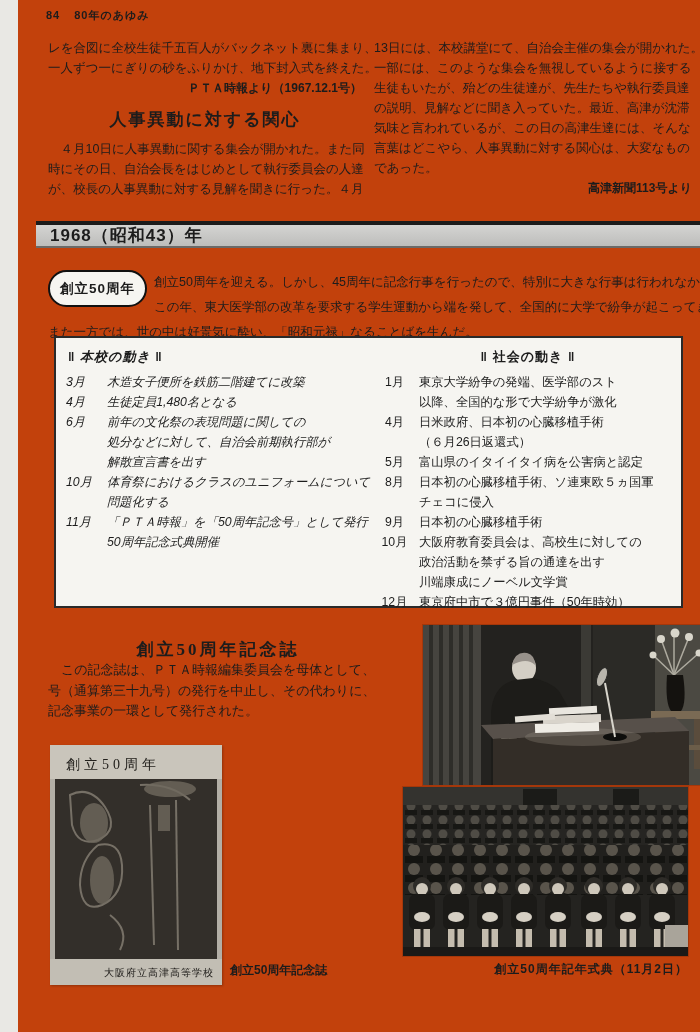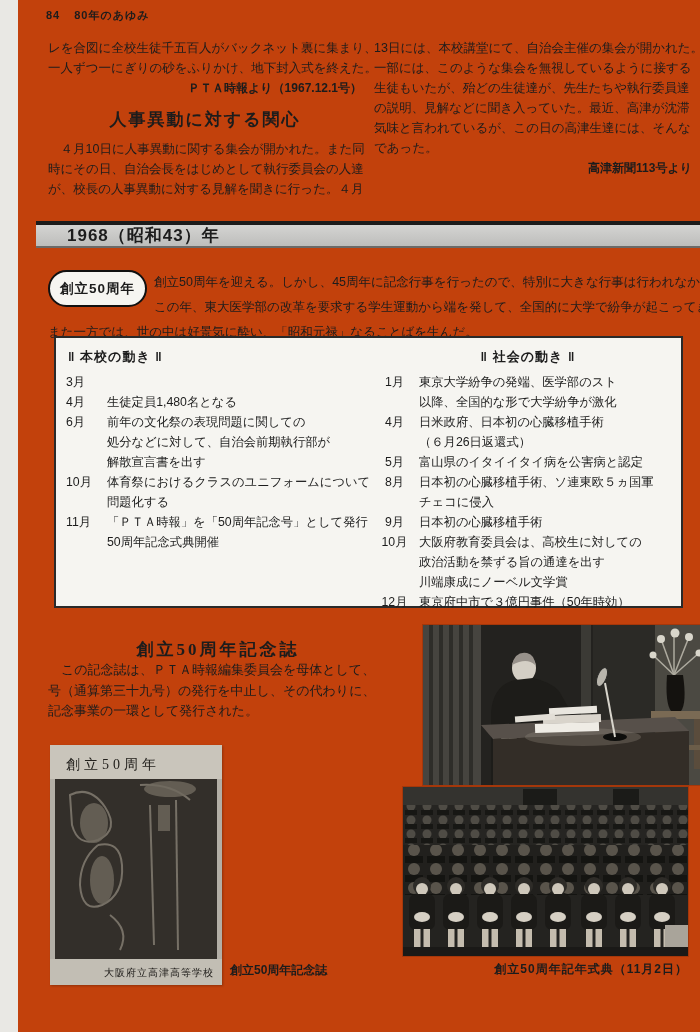--- a/index.html
+++ b/index.html
@@ -18,37 +18,37 @@
   .bline{font-size:12.5px;line-height:20px;white-space:nowrap;}
   .src{font-size:12px;font-weight:bold;text-align:right;line-height:20px;}
   .art-head{font-family:"Liberation Serif",serif;font-weight:bold;font-size:17px;
             text-align:center;margin:10px 0 8px 0;letter-spacing:2px;}
 
   
   .year-band{top:221px;left:18px;width:668px;height:27px;
              background:linear-gradient(#d4d4d2,#bdbdbb);
              border-top:4px solid #1b1b1b;border-bottom:2px solid #6a6a68;
              box-sizing:border-box;display:flex;align-items:center;}
-  .year-band span{font-size:17px;font-weight:bold;letter-spacing:1px;padding-left:31px;}
+  .year-band span{font-size:17px;font-weight:bold;letter-spacing:1px;padding-left:14px;}
 
   
   .badge{top:270px;left:30px;width:99px;height:37px;border:2.5px solid #111;
          border-radius:19px;display:flex;align-items:center;justify-content:center;
          background:#f6f5f1;box-sizing:border-box;}
   .badge span{font-size:13.5px;font-weight:bold;letter-spacing:1px;}
   .intro1{top:272px;left:136px;width:556px;}
   .intro2{top:297px;left:136px;width:556px;}
   .intro3{top:322px;left:30px;width:640px;}
   .iline{font-size:12.5px;line-height:20px;white-space:nowrap;}
 
   
   .events-box{top:336px;left:36px;width:629px;height:272px;border:2px solid #2a2a2a;
               box-sizing:border-box;background:#f6f5f1;}
   .evt-col{position:absolute;top:10px;}
-  .evt-col.school{left:10px;width:300px;}
+  .evt-col.school{left:10px;width:300px;font-style:italic;}
   .evt-col.society{left:322px;width:298px;text-align:center;}
   .evt-header{font-size:13px;font-weight:bold;margin:0 0 6px 2px;letter-spacing:1px;}
   .erow{display:flex;font-size:12.3px;line-height:20px;white-space:nowrap;}
   .em{width:33px;flex:0 0 33px;}
   .et{margin-left:8px;}
 
   
   .mem-head{top:638px;left:30px;width:340px;text-align:center;font-weight:bold;
             font-size:17px;letter-spacing:3px;}
   .mem-para{top:660px;left:30px;width:336px;}
@@ -87,40 +87,42 @@
     <div class="bline">時にその日、自治会長をはじめとして執行委員会の人達</div>
     <div class="bline">が、校長の人事異動に対する見解を聞きに行った。４月</div>
   </div>
 
   <div class="abs colR">
     <div class="bline">13日には、本校講堂にて、自治会主催の集会が開かれた。</div>
     <div class="bline">一部には、このような集会を無視しているように接する</div>
     <div class="bline">生徒もいたが、殆どの生徒達が、先生たちや執行委員達</div>
     <div class="bline">の説明、見解などに聞き入っていた。最近、高津が沈滞</div>
     <div class="bline">気味と言われているが、この日の高津生達には、そんな</div>
+    <div class="bline">言葉はどこやら、人事異動に対する関心は、大変なもの</div>
     <div class="bline">であった。</div>
     <div class="src">高津新聞113号より</div>
   </div>
 
   <div class="abs year-band">
     <span>1968（昭和43）年</span>
   </div>
 
   <div class="abs badge">
     <span>創立50周年</span>
   </div>
   <div class="abs intro1 iline">創立50周年を迎える。しかし、45周年に記念行事を行ったので、特別に大きな行事は行われなかった。</div>
   <div class="abs intro2 iline">この年、東大医学部の改革を要求する学生運動から端を発して、全国的に大学で紛争が起こってきた。</div>
   <div class="abs intro3 iline">また一方では、世の中は好景気に酔い、「昭和元禄」なることばを生んだ。</div>
 
   <div class="abs events-box">
     <div class="evt-col school">
       <div class="evt-header">‖ 本校の動き ‖</div>
       <div class="erow">
           <span class="em">3月</span>
+          <span class="et">木造女子便所を鉄筋二階建てに改築</span>
         </div>
       <div class="erow">
           <span class="em">4月</span>
           <span class="et">生徒定員1,480名となる</span>
         </div>
       <div class="erow">
           <span class="em">6月</span>
           <span class="et">前年の文化祭の表現問題に関しての</span>
         </div>
       <div class="erow">

